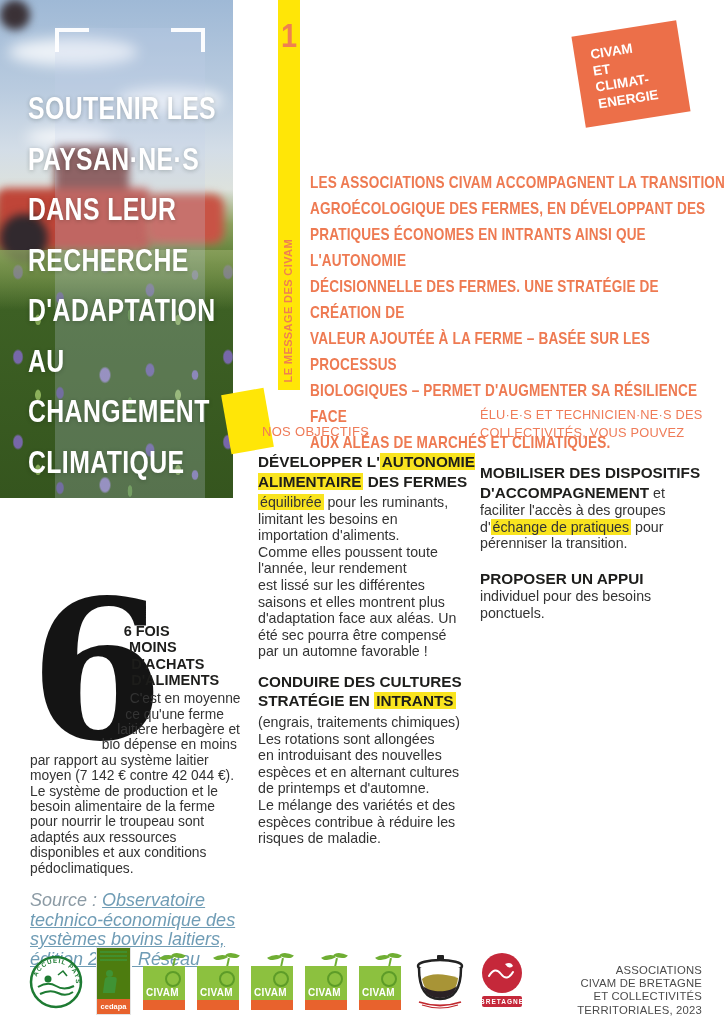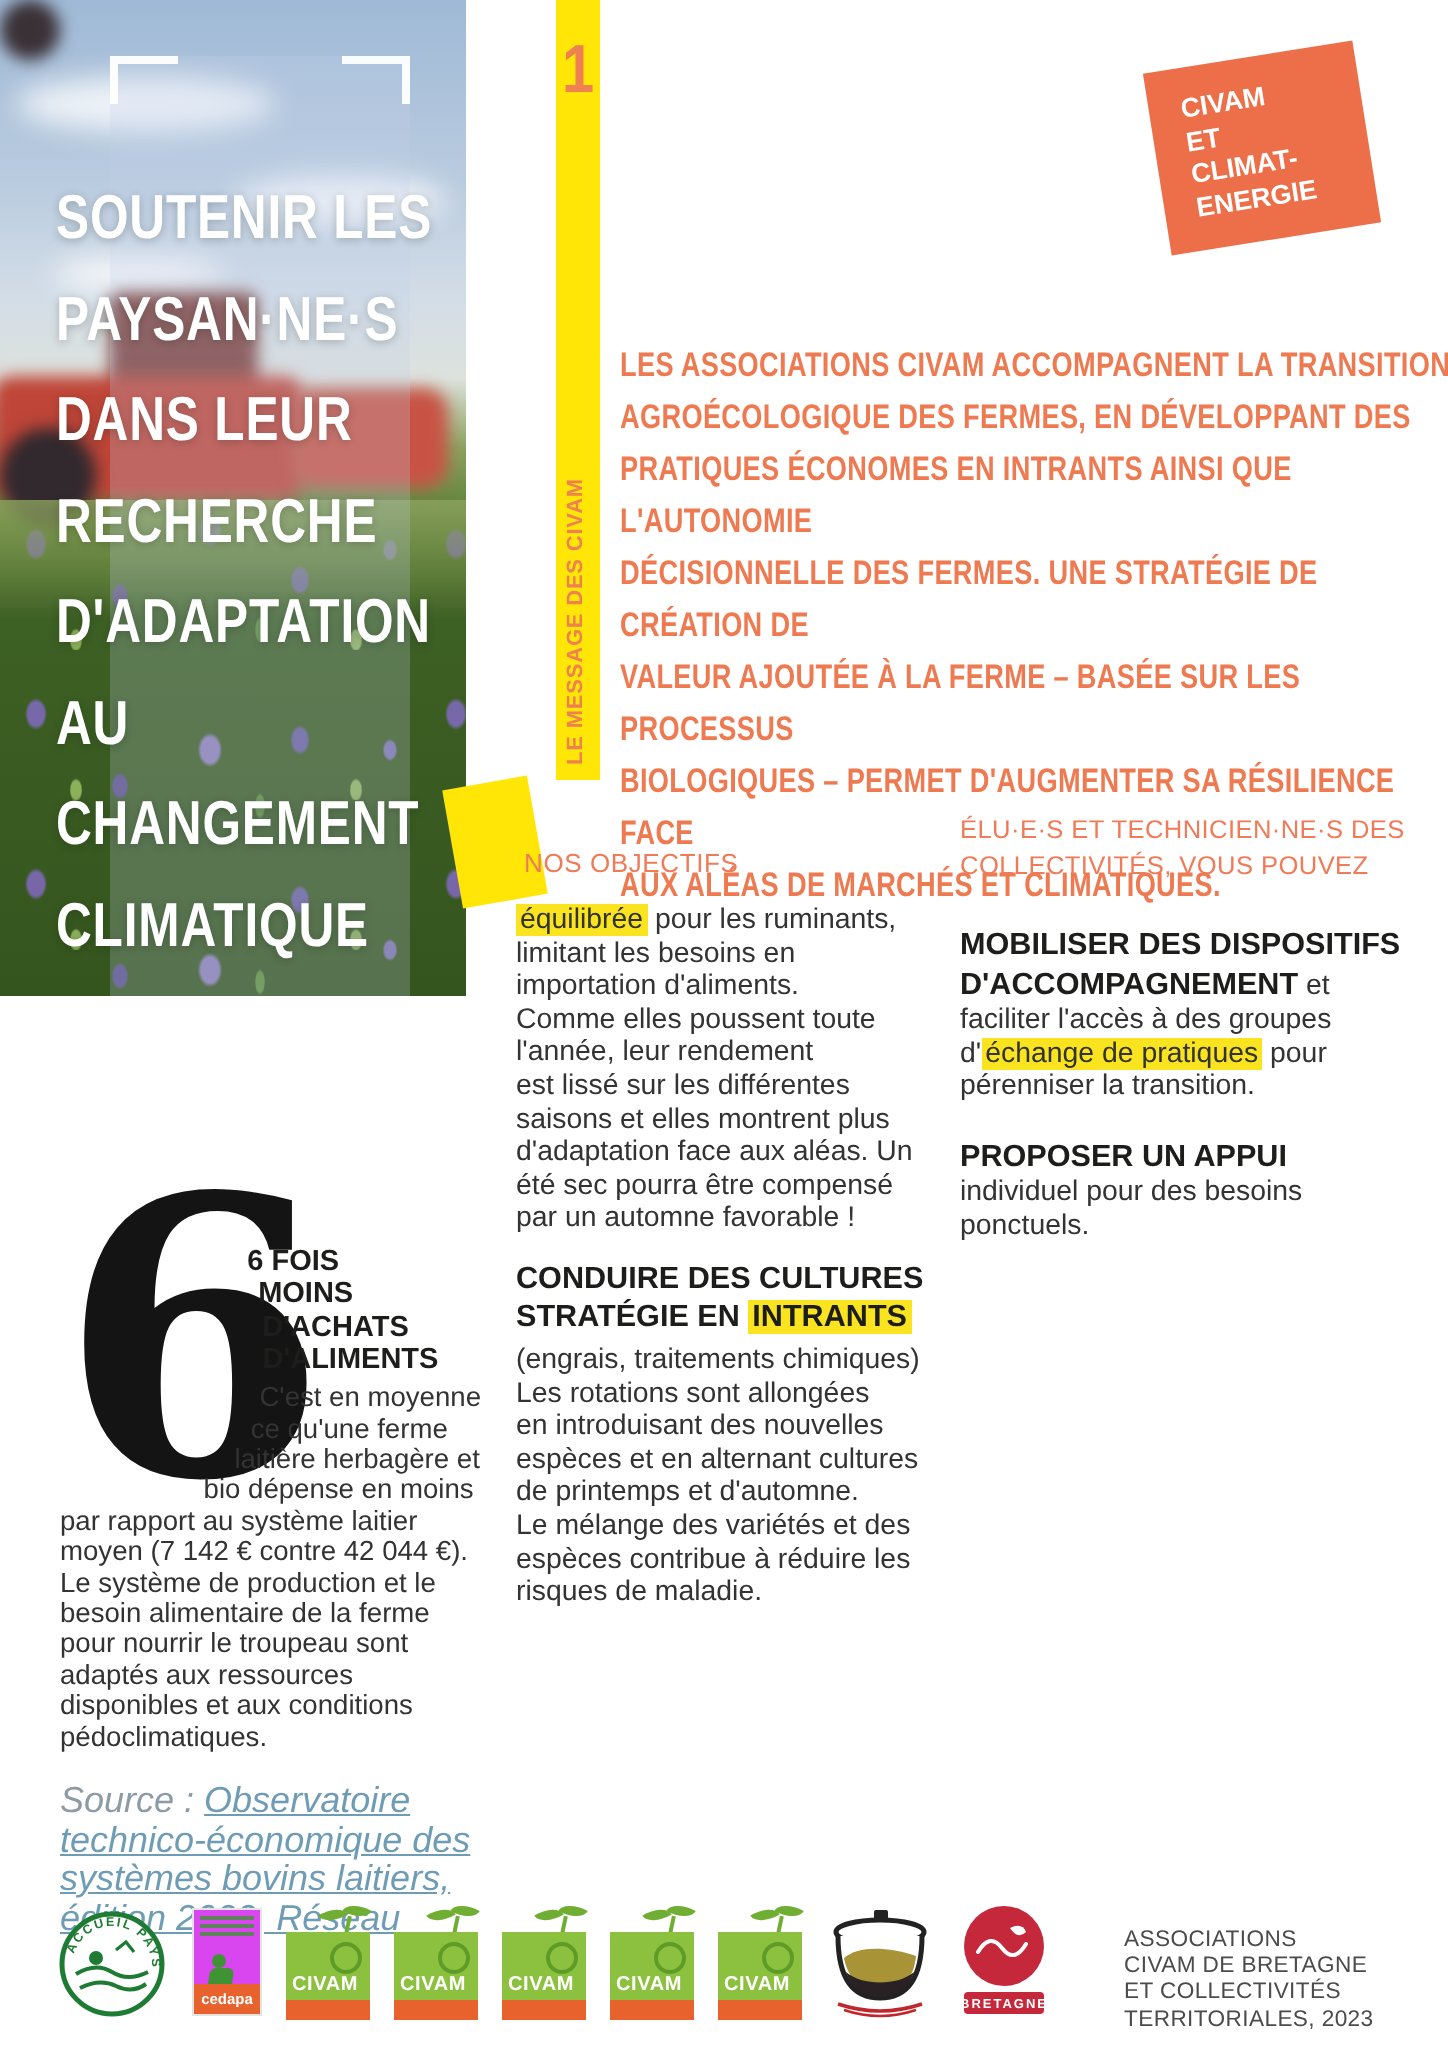--- a/index.html
+++ b/index.html
@@ -97,41 +97,41 @@
             border-radius:50%;}
   .cv-label{position:absolute;bottom:12px;left:3px;color:#fff;font-weight:bold;font-size:10px;
             letter-spacing:.3px;}
   .cv-band{position:absolute;bottom:0;left:0;width:42px;height:10px;background:#E8622D;}
   .cv-leaf1{position:absolute;top:2px;right:12px;width:13px;height:7px;background:#6FAE33;
             border-radius:0 100% 0 100%;transform:rotate(-30deg);}
   .cv-leaf2{position:absolute;top:0;right:0;width:13px;height:7px;background:#6FAE33;
             border-radius:100% 0 100% 0;transform:rotate(28deg);}
   .cv-stem{position:absolute;top:6px;right:10px;width:2px;height:9px;background:#6FAE33;
            transform:rotate(12deg);}
-  .logo-cedapa{width:30px;height:54px;background:#d946ef;border:1px solid #e4e4e4;box-sizing:border-box;padding-left:33px;}
+  .logo-cedapa{width:30px;height:68px;background:#4d7c0f;border:1px solid #e4e4e4;box-sizing:border-box;padding-left:33px;}
   .cd-txt{position:absolute;top:3px;left:3px;right:3px;height:12px;
           background:repeating-linear-gradient(180deg,#3F9334 0 2px,transparent 2px 4px);opacity:.8;}
   .cd-head{position:absolute;top:22px;left:9px;width:7px;height:7px;border-radius:50%;background:#3F9334;}
   .cd-body{position:absolute;top:29px;left:7px;width:12px;height:16px;background:#3F9334;
            border-radius:3px 3px 0 0;transform:skewX(-8deg);}
   .cd-band{position:absolute;bottom:0;left:0;width:100%;height:15px;background:#E8622D;color:#fff;
            font-size:7.5px;font-weight:bold;text-align:center;line-height:15px;}
   .logo-adage{width:74px;height:56px;}
   .ad-sun{position:absolute;left:8px;top:4px;width:36px;height:36px;border-radius:50%;
           background:radial-gradient(circle at 40% 40%,#F7E14A,#F0CE1B);}
   .ad-ray1,.ad-ray2{position:absolute;height:4px;background:#DDE06E;border-radius:2px;}
   .ad-ray1{left:30px;top:12px;width:42px;transform:rotate(-14deg);}
   .ad-ray2{left:32px;top:22px;width:40px;transform:rotate(-4deg);}
   .ad-man{position:absolute;left:12px;top:14px;width:14px;height:34px;background:#254D12;
           border-radius:6px 6px 2px 2px;transform:rotate(-6deg);}
   .ad-arm{position:absolute;left:20px;top:10px;width:4px;height:16px;background:#254D12;
           border-radius:2px;transform:rotate(35deg);}
   .ad-label{position:absolute;right:0;bottom:8px;color:#4F8F2F;font-weight:bold;font-style:italic;
             font-size:14px;letter-spacing:.5px;}
-  .credit{position:absolute;right:22px;top:964px;width:140px;text-align:left;color:#4B4B4B;
+  .credit{position:absolute;right:22px;top:964px;width:140px;text-align:right;color:#4B4B4B;
           font-size:11.3px;line-height:13.2px;white-space:pre-line;letter-spacing:.2px;}
 </style>
 </head>
 <body>
 
 <div class="page">
 
   <div class="photo">
     <div class="cloud c1"></div>
     <div class="cloud c2"></div>
@@ -175,20 +175,22 @@
 PRATIQUES ÉCONOMES EN INTRANTS AINSI QUE L'AUTONOMIE
 DÉCISIONNELLE DES FERMES. UNE STRATÉGIE DE CRÉATION DE
 VALEUR AJOUTÉE À LA FERME – BASÉE SUR LES PROCESSUS
 BIOLOGIQUES – PERMET D'AUGMENTER SA RÉSILIENCE FACE
 AUX ALÉAS DE MARCHÉS ET CLIMATIQUES.</div>
 
   <div class="nos-quad"></div>
   <div class="nos-label">NOS OBJECTIFS</div>
 
   <div class="col col1">
+    <h3 class="item-h"><span class="b">DÉVELOPPER L'</span><span class="hl b">AUTONOMIE
+ALIMENTAIRE</span><span class="b"> DES FERMES</span></h3>
     <p class="item"><span class="hl">équilibrée</span><span> pour les ruminants,
 limitant les besoins en
 importation d'aliments.
 Comme elles poussent toute
 l'année, leur rendement
 est lissé sur les différentes
 saisons et elles montrent plus
 d'adaptation face aux aléas. Un
 été sec pourra être compensé
 par un automne favorable !</span></p>

